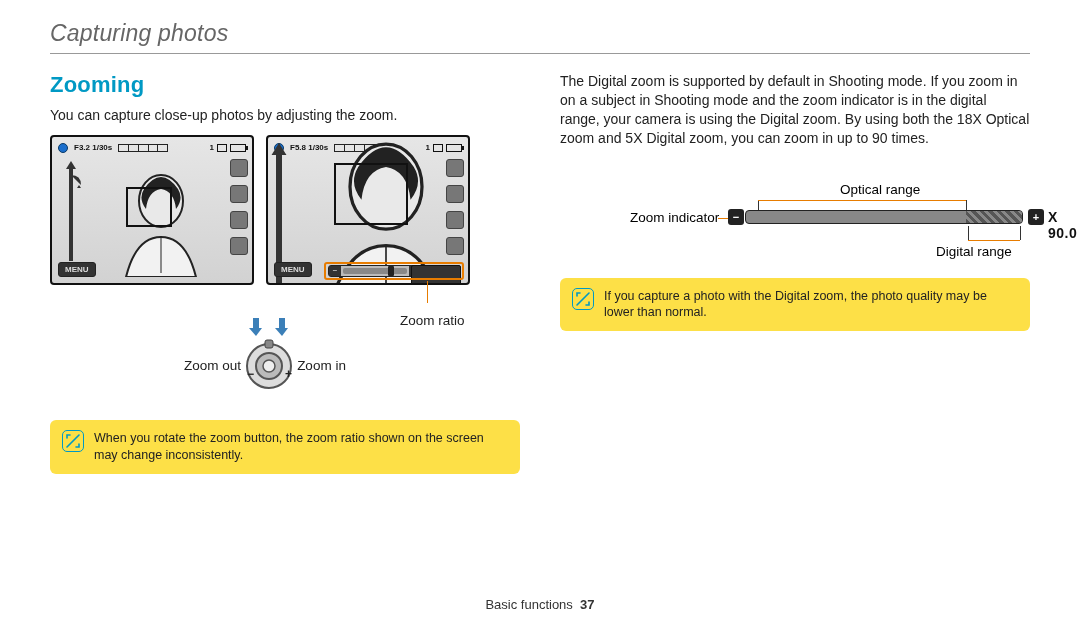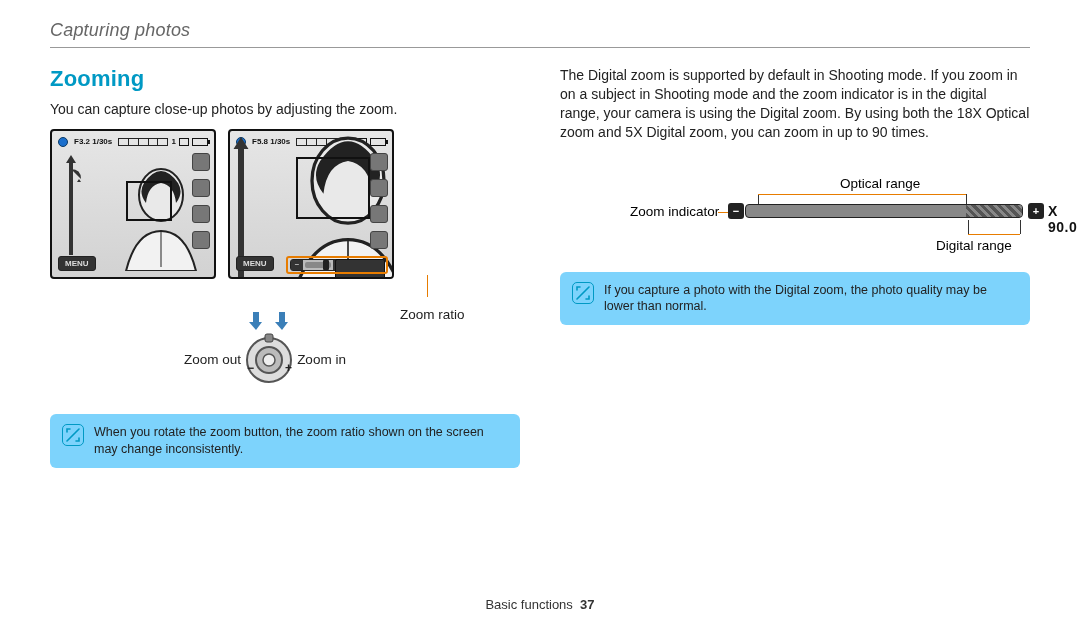--- a/index.html
+++ b/index.html
@@ -1,25 +1,25 @@
 <!DOCTYPE html>
 <html><head>
 <meta charset="utf-8">
 <style>
   * { box-sizing: border-box; margin: 0; padding: 0; }
   html, body { width: 1080px; height: 630px; font-family: "Segoe UI", Arial, sans-serif; background: #fff; }
   .page { width: 1080px; height: 630px; position: relative; padding: 20px 50px 0 50px; }
-  .header { font-size: 18px; color: #666; font-style: italic; letter-spacing: 0.2px; margin-bottom: 6px; }
+  .header { font-size: 23px; color: #666; font-style: italic; letter-spacing: 0.2px; margin-bottom: 6px; }
   .hr { height: 1px; background: #999; margin-bottom: 18px; }
   .cols { display: flex; gap: 40px; }
   .col { flex: 1; }
   .h2 { color: #0099c4; font-size: 22px; font-weight: bold; letter-spacing: 0.2px; margin-bottom: 8px; }
   .body { font-size: 14px; color: #222; line-height: 1.35; }
   .screens { display: flex; gap: 12px; margin-top: 10px; margin-bottom: 8px; justify-content: flex-start; }
-  .screen { width: 166px; height: 150px; border: 2px solid #111; border-radius: 4px; background: linear-gradient(#e6e6e6,#d2d2d2); position: relative; overflow: hidden; }
+  .screen { width: 204px; height: 150px; border: 2px solid #111; border-radius: 4px; background: linear-gradient(#e6e6e6,#d2d2d2); position: relative; overflow: hidden; }
   .screen .topbar { position: absolute; top: 4px; left: 6px; right: 6px; height: 14px; display: flex; align-items: center; justify-content: space-between; font-size: 8px; font-weight: bold; color: #111; }
   .topbar .left { display:flex; gap:6px; align-items:center; }
   .topbar .dot { width:10px; height:10px; border-radius:50%; background:#1a6ecc; border:1px solid #0a3a66; }
   .topbar .ticks { width:50px; height:8px; border:1px solid #222; display:flex; }
   .topbar .ticks span{ flex:1; border-right:1px solid #222; }
   .topbar .ticks span:last-child{border:none;}
   .topbar .right { display:flex; gap:3px; align-items:center; }
   .topbar .batt{ width:16px; height:8px; border:1px solid #111; position:relative;}
   .topbar .batt::after{content:""; position:absolute; right:-3px; top:1px; width:2px; height:4px; background:#111;}
   .screen .sideicons { position:absolute; right:4px; top:22px; width:18px; display:flex; flex-direction:column; gap:8px; }
@@ -36,21 +36,21 @@
   .screen .af-box { position:absolute; border:2px solid #111; }
 
   .label-small { font-size: 13.5px; color: #222; }
 
   .dial-row { display:flex; justify-content:center; align-items:center; margin-top: 10px; }
   .dial { width: 56px; height: 56px; position:relative; }
   .dial svg { width:56px; height:56px; }
   .dial-arrows { position:absolute; top:-20px; left:8px; right:8px; display:flex; justify-content:space-between; }
   .dial-arrows svg { width:14px; height:18px; }
 
-  .notebox { display:flex; gap:10px; background:#7dd3fc; border-radius:6px; padding:10px 12px; margin-top: 26px; }
+  .notebox { display:flex; gap:10px; background:#fde047; border-radius:6px; padding:10px 12px; margin-top: 26px; }
   .notebox .nicon { flex:0 0 22px; height:22px; border:1.5px solid #0099c4; border-radius:5px; display:flex; align-items:center; justify-content:center; color:#0099c4; }
   .notebox .ntext { font-size: 12.5px; color:#222; line-height:1.35; }
 
   .pill { display:inline-block; background:#222; color:#fff; font-size:13px; font-weight:bold; padding:3px 10px; border-radius:10px; margin-right:12px; }
   .modes { display:inline-block; font-weight:bold; letter-spacing:6px; font-size:16px; color:#555; vertical-align:middle; }
 
   .zoom-ind-row { margin-top: 34px; position:relative; height: 88px; }
   .zi-label-top { position:absolute; top:0; left:280px; font-size:13.5px; }
   .zi-label-left { position:absolute; top:28px; left:70px; font-size:13.5px; }
   .zi-bar { position:absolute; top:28px; left:185px; width:278px; height:14px; border:1px solid #222; border-radius:4px; background:#888; overflow:hidden; }

